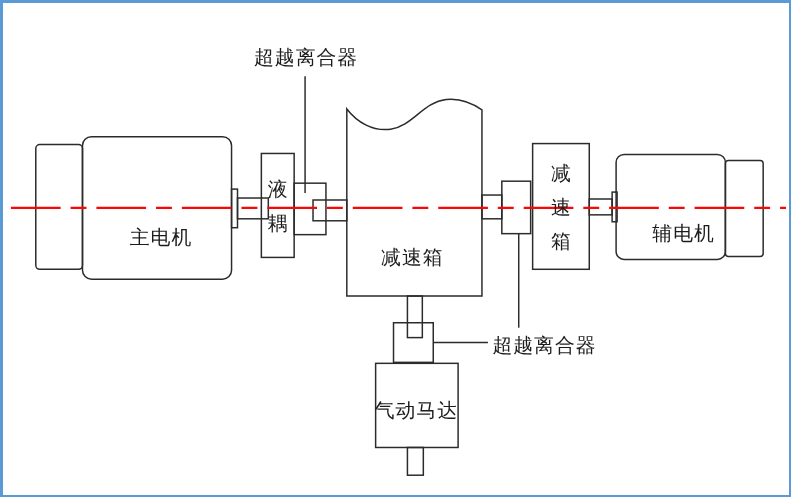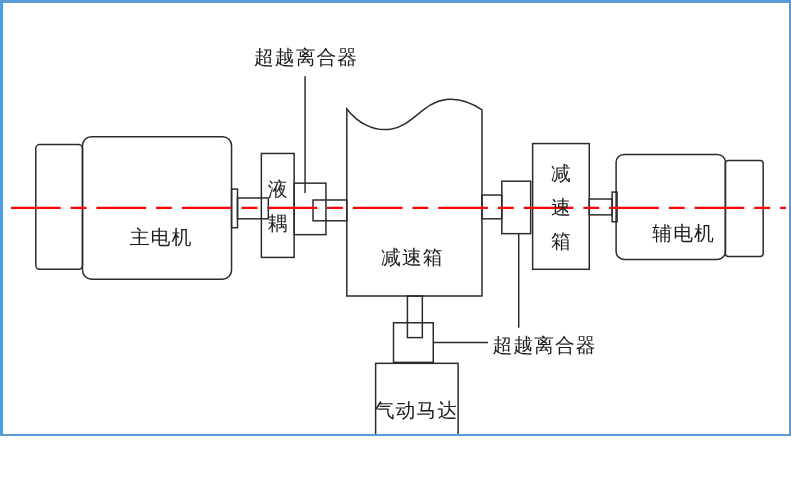--- a/index.html
+++ b/index.html
@@ -1,21 +1,21 @@
 <!DOCTYPE html>
 <html style="--frame: #5B9BD5; --line: #2b2b2b; --centerline: #FE0505; --text: #1c1c1c; --background: #ffffff;"><head>
 <meta charset="utf-8">
 <style>
   :root{
     --frame:#5B9BD5; --line:#2b2b2b; --centerline:#FE0505;
     --text:#1c1c1c; --background:#ffffff;
   }
   html,body{margin:0;padding:0;background:#fff;}
   .canvas{
-    position:relative; width:791px; height:436px; box-sizing:border-box;
+    position:relative; width:791px; height:497px; box-sizing:border-box;
     background:var(--background);
     border-style:solid; border-color:var(--frame);
     border-width:3px 2px 2px 3px;
     overflow:hidden;
     font-family:"DejaVu Sans", sans-serif;
   }
   svg.diagram{position:absolute; left:0; top:0; width:786px; height:492px; display:block;}
   .ln{fill:none; stroke:var(--line); stroke-width:1.5; stroke-linejoin:miter;}
   .cl{stroke:var(--centerline); stroke-width:2.2; fill:none;}
   .lbl{

